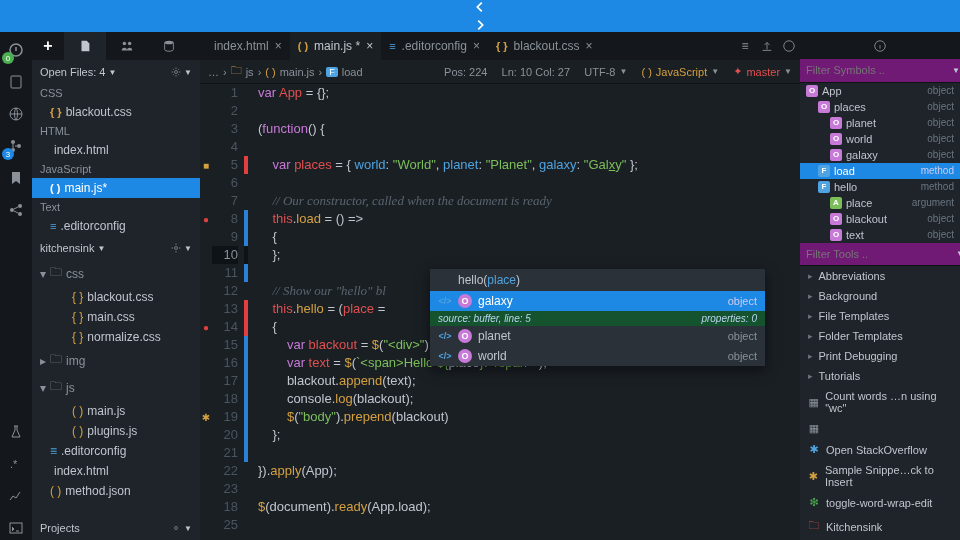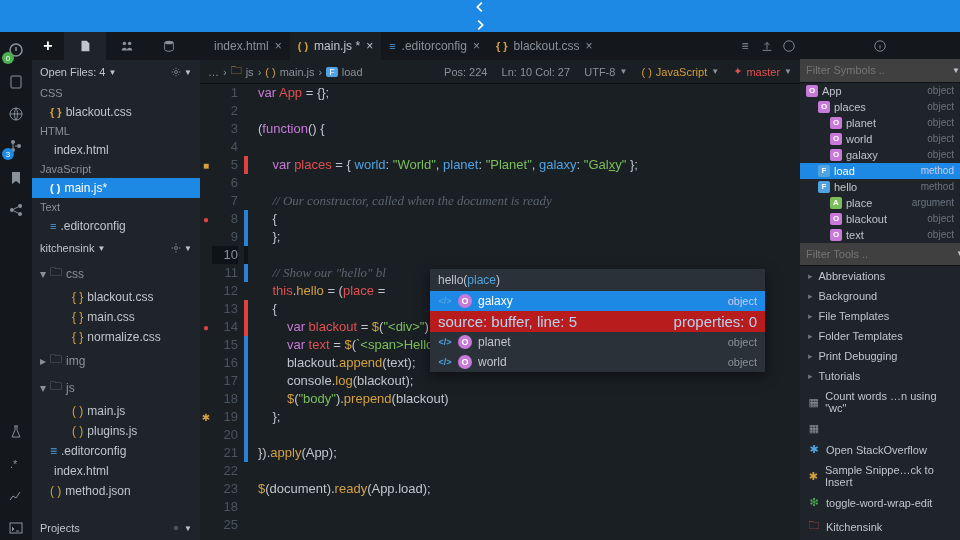--- a/index.html
+++ b/index.html
@@ -71,34 +71,34 @@
 .k-kw { color:#c87ad8; }
 .k-fn { color:#d4a040; }
 .k-var { color:#e05050; }
 .k-str { color:#7cbf5a; }
 .k-prop { color:#4fa3e0; }
 .k-cmt { color:#5a646e; font-style:italic;font-family:Liberation Serif, serif; }
 .k-op { color:#c0c5ce; }
 .k-this { color:#e05050; }
 
 .ac { position:absolute; left:230px; top:185px; width:335px; background:#2a3138; box-shadow:0 4px 12px rgba(0,0,0,0.5); font-size:12px; z-index:10; }
-.ac-sig { padding:4px 8px; background:#2a3138; color:#c0c5ce; font-family:monospace; }
+.ac-sig { padding:4px 8px; background:#2a3138; color:#c0c5ce; font-family:monospace;margin-left:20px; }
 .ac-sig .p { color:#4fa3e0; }
 .ac-row { display:flex; align-items:center; padding:3px 8px; gap:6px; cursor:pointer; }
 .ac-row.sel { background:#1e88e5; color:#fff; }
 .ac-row .ic { width:14px; height:14px; display:flex; align-items:center; justify-content:center; font-size:9px; font-weight:bold; }
 .ac-row .nm { flex:1; }
 .ac-row .ty { color:#8a9199; font-size:11px; }
 .ac-row.sel .ty { color:#cce; }
-.ac-meta { padding:2px 8px; font-size:15px; color:#b8d4f0; background:#b91c1c; display:flex; }
+.ac-meta { padding:2px 8px; font-size:10px; color:#b8d4f0; background:#14532d; display:flex;font-style:italic; }
 .ac-meta .sp { flex:1; }
 
 .rpanel { width:160px; background:#1e2429; display:flex; flex-direction:column; }
 .rp-topstrip { height:28px; background:#14181c; display:flex; align-items:center; justify-content:center; }
-.rp-hdr { height:24px; display:flex; align-items:center; padding:0 6px; font-size:11px; background:#404040; border-bottom:1px solid #0e1216; }
+.rp-hdr { height:24px; display:flex; align-items:center; padding:0 6px; font-size:11px; background:#701a75; border-bottom:1px solid #0e1216; }
 .rp-hdr input { flex:1; background:transparent; border:none; color:#8a9199; font-size:11px; outline:none; }
 .rp-hdr svg { width:12px; height:12px; fill:#8a9199; cursor:pointer; margin-left:4px; }
 .sym { display:flex; align-items:center; padding:2px 6px; font-size:11px; gap:4px; cursor:pointer; }
 .sym.sel { background:#1e88e5; color:#fff; }
 .sym .sic { width:12px; height:12px; display:flex; align-items:center; justify-content:center; font-size:8px; font-weight:bold; border-radius:2px; }
 .sic.O { background:#c87ad8; color:#fff; }
 .sic.F { background:#4fa3e0; color:#fff; }
 .sic.A { background:#7cbf5a; color:#fff; }
 .sym .sn { flex:1; }
 .sym .st { color:#6a7480; font-size:10px; }
@@ -525,20 +525,21 @@
           <div class="bs"></div>
         </div>
       <div class="codelines" id="clines">
           <div class="cl"><span class="k-kw">var</span> <span class="k-var">App</span> <span class="k-op">=</span> {};</div>
           <div class="cl"></div>
           <div class="cl">(<span class="k-kw">function</span>() {</div>
           <div class="cl"></div>
           <div class="cl">    <span class="k-kw">var</span> <span class="k-var">places</span> <span class="k-op">=</span> { <span class="k-prop">world</span>: <span class="k-str">"World"</span>, <span class="k-prop">planet</span>: <span class="k-str">"Planet"</span>, <span class="k-prop">galaxy</span>: <span class="k-str">"Gal<u>x</u>y"</span> };</div>
           <div class="cl"></div>
           <div class="cl">    <span class="k-cmt">// Our constructor, called when the document is ready</span></div>
+          <div class="cl">    <span class="k-this">this</span>.<span class="k-fn">load</span> <span class="k-op">=</span> () <span class="k-op">=&gt;</span></div>
           <div class="cl">    {</div>
           <div class="cl">    };</div>
           <div class="cl"></div>
           <div class="cl">    <span class="k-cmt">// Show our "hello" bl</span></div>
           <div class="cl">    <span class="k-this">this</span>.<span class="k-fn">hello</span> <span class="k-op">=</span> (<span class="k-var">place</span> <span class="k-op">=</span></div>
           <div class="cl">    {</div>
           <div class="cl">        <span class="k-kw">var</span> <span class="k-var">blackout</span> <span class="k-op">=</span> <span class="k-fn">$</span>(<span class="k-str">"&lt;div&gt;"</span>).<span class="k-fn">addClass</span>(<span class="k-str">"blackout"</span>);</div>
           <div class="cl">        <span class="k-kw">var</span> <span class="k-var">text</span> <span class="k-op">=</span> <span class="k-fn">$</span>(<span class="k-str">`&lt;span&gt;Hello ${</span>place<span class="k-str">}!&lt;/span&gt;`</span>);</div>
           <div class="cl">        blackout.<span class="k-fn">append</span>(text);</div>
           <div class="cl">        console.<span class="k-fn">log</span>(blackout);</div>

